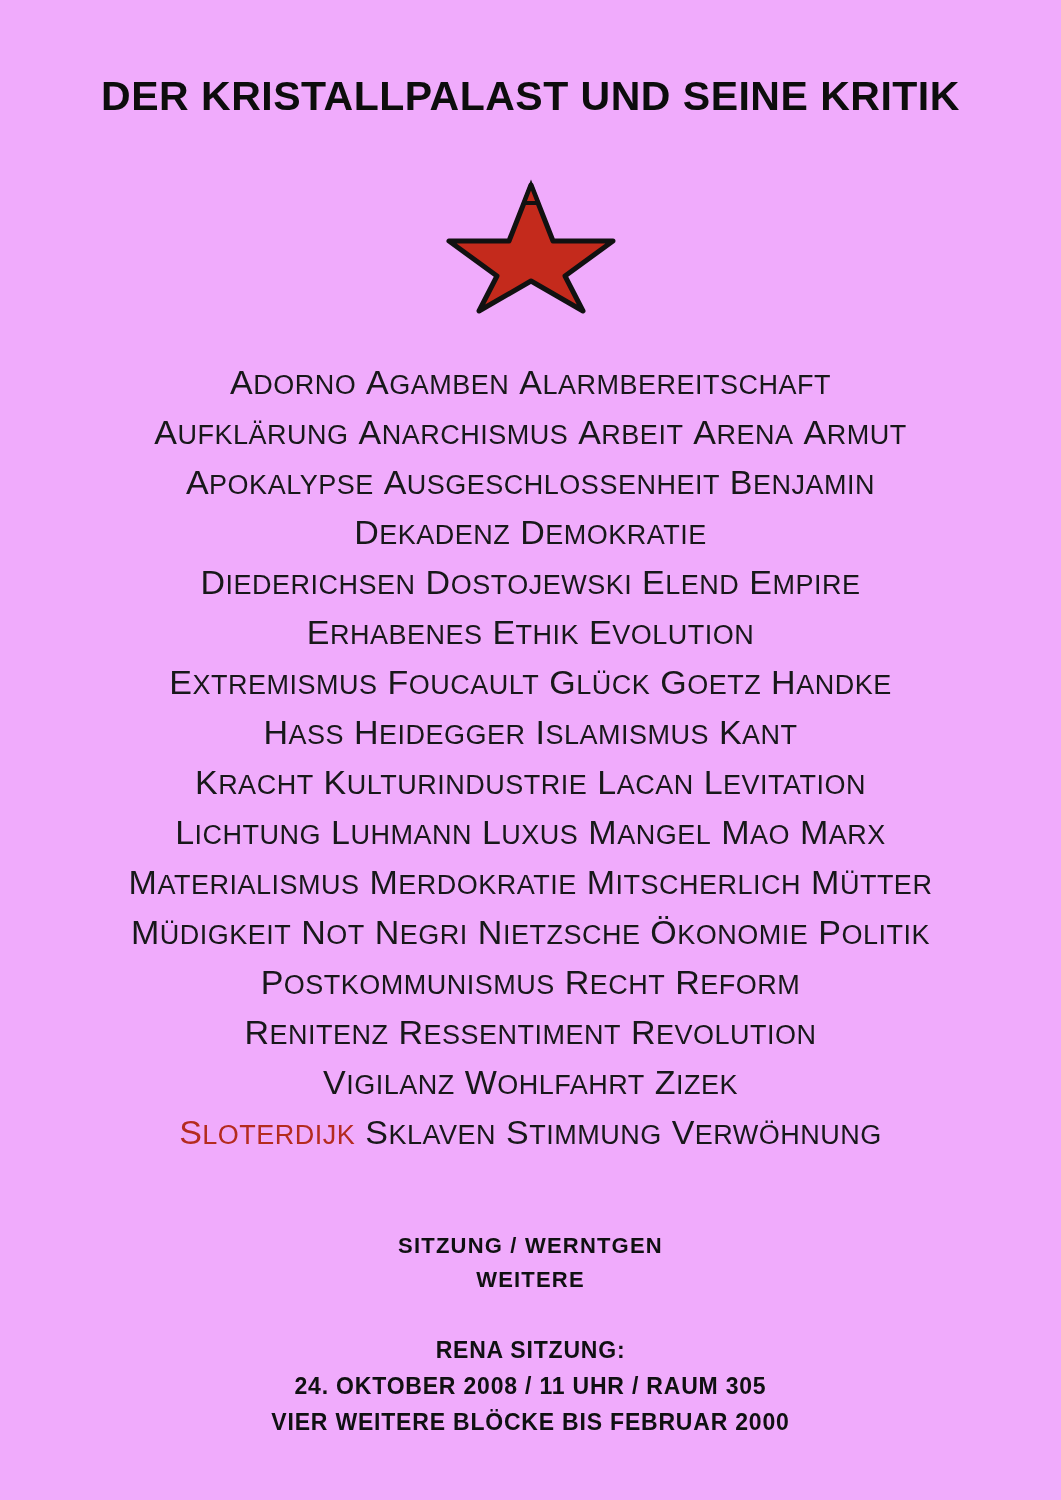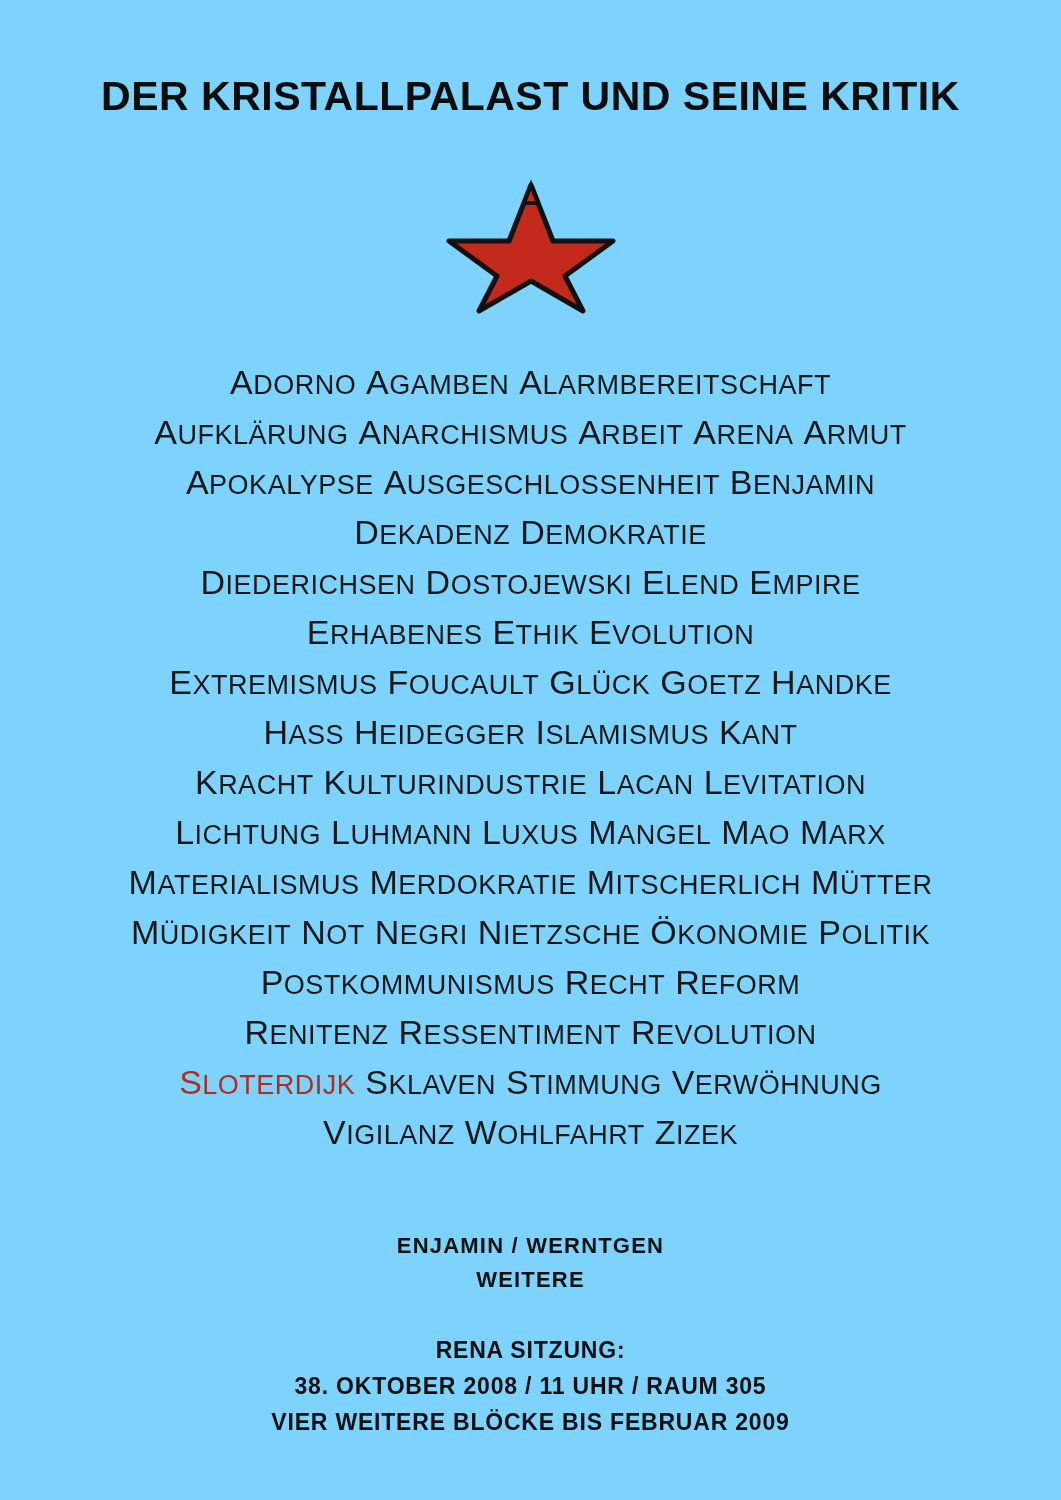--- a/index.html
+++ b/index.html
@@ -10,21 +10,21 @@
     width: 1061px;
     height: 1500px;
     background: #5ba7e8;
     font-family: "Liberation Sans", sans-serif;
     overflow: hidden;
   }
   .poster {
     position: relative;
     width: 1061px;
     height: 1500px;
-    background: #7dd3fc;
+    background: #f0abfc;
     box-sizing: border-box;
     display: flex;
     flex-direction: column;
     align-items: center;
   }
   .title {
     margin-top: 74px;
     font-size: 41px;
     font-weight: bold;
     letter-spacing: 0.5px;
@@ -118,28 +118,28 @@
     <div class="kw-line"><span class="sc"><span class="cap">D</span><span class="rest">IEDERICHSEN</span></span> <span class="sc"><span class="cap">D</span><span class="rest">OSTOJEWSKI</span></span> <span class="sc"><span class="cap">E</span><span class="rest">LEND</span></span> <span class="sc"><span class="cap">E</span><span class="rest">MPIRE</span></span></div>
     <div class="kw-line"><span class="sc"><span class="cap">E</span><span class="rest">RHABENES</span></span> <span class="sc"><span class="cap">E</span><span class="rest">THIK</span></span> <span class="sc"><span class="cap">E</span><span class="rest">VOLUTION</span></span></div>
     <div class="kw-line"><span class="sc"><span class="cap">E</span><span class="rest">XTREMISMUS</span></span> <span class="sc"><span class="cap">F</span><span class="rest">OUCAULT</span></span> <span class="sc"><span class="cap">G</span><span class="rest">LÜCK</span></span> <span class="sc"><span class="cap">G</span><span class="rest">OETZ</span></span> <span class="sc"><span class="cap">H</span><span class="rest">ANDKE</span></span></div>
     <div class="kw-line"><span class="sc"><span class="cap">H</span><span class="rest">ASS</span></span> <span class="sc"><span class="cap">H</span><span class="rest">EIDEGGER</span></span> <span class="sc"><span class="cap">I</span><span class="rest">SLAMISMUS</span></span> <span class="sc"><span class="cap">K</span><span class="rest">ANT</span></span></div>
     <div class="kw-line"><span class="sc"><span class="cap">K</span><span class="rest">RACHT</span></span> <span class="sc"><span class="cap">K</span><span class="rest">ULTURINDUSTRIE</span></span> <span class="sc"><span class="cap">L</span><span class="rest">ACAN</span></span> <span class="sc"><span class="cap">L</span><span class="rest">EVITATION</span></span></div>
     <div class="kw-line"><span class="sc"><span class="cap">L</span><span class="rest">ICHTUNG</span></span> <span class="sc"><span class="cap">L</span><span class="rest">UHMANN</span></span> <span class="sc"><span class="cap">L</span><span class="rest">UXUS</span></span> <span class="sc"><span class="cap">M</span><span class="rest">ANGEL</span></span> <span class="sc"><span class="cap">M</span><span class="rest">AO</span></span> <span class="sc"><span class="cap">M</span><span class="rest">ARX</span></span></div>
     <div class="kw-line"><span class="sc"><span class="cap">M</span><span class="rest">ATERIALISMUS</span></span> <span class="sc"><span class="cap">M</span><span class="rest">ERDOKRATIE</span></span> <span class="sc"><span class="cap">M</span><span class="rest">ITSCHERLICH</span></span> <span class="sc"><span class="cap">M</span><span class="rest">ÜTTER</span></span></div>
     <div class="kw-line"><span class="sc"><span class="cap">M</span><span class="rest">ÜDIGKEIT</span></span> <span class="sc"><span class="cap">N</span><span class="rest">OT</span></span> <span class="sc"><span class="cap">N</span><span class="rest">EGRI</span></span> <span class="sc"><span class="cap">N</span><span class="rest">IETZSCHE</span></span> <span class="sc"><span class="cap">Ö</span><span class="rest">KONOMIE</span></span> <span class="sc"><span class="cap">P</span><span class="rest">OLITIK</span></span></div>
     <div class="kw-line"><span class="sc"><span class="cap">P</span><span class="rest">OSTKOMMUNISMUS</span></span> <span class="sc"><span class="cap">R</span><span class="rest">ECHT</span></span> <span class="sc"><span class="cap">R</span><span class="rest">EFORM</span></span></div>
     <div class="kw-line"><span class="sc"><span class="cap">R</span><span class="rest">ENITENZ</span></span> <span class="sc"><span class="cap">R</span><span class="rest">ESSENTIMENT</span></span> <span class="sc"><span class="cap">R</span><span class="rest">EVOLUTION</span></span></div>
+    <div class="kw-line"><span class="sc"><span class="cap">V</span><span class="rest">IGILANZ</span></span> <span class="sc"><span class="cap">W</span><span class="rest">OHLFAHRT</span></span> <span class="sc"><span class="cap">Z</span><span class="rest">IZEK</span></span></div>
     <div class="kw-line"><span class="sc highlight"><span class="cap">S</span><span class="rest">LOTERDIJK</span></span> <span class="sc"><span class="cap">S</span><span class="rest">KLAVEN</span></span> <span class="sc"><span class="cap">S</span><span class="rest">TIMMUNG</span></span> <span class="sc"><span class="cap">V</span><span class="rest">ERWÖHNUNG</span></span></div>
-    <div class="kw-line"><span class="sc"><span class="cap">V</span><span class="rest">IGILANZ</span></span> <span class="sc"><span class="cap">W</span><span class="rest">OHLFAHRT</span></span> <span class="sc"><span class="cap">Z</span><span class="rest">IZEK</span></span></div>
   </div>
 
   <div class="credits">
-    <div class="credits-line">ENJAMIN / WERNTGEN</div>
+    <div class="credits-line">SITZUNG / WERNTGEN</div>
     <div class="credits-line">WEITERE</div>
   </div>
 
   <div class="footer">
     <div class="footer-line">RENA SITZUNG:</div>
-    <div class="footer-line">38. OKTOBER 2008 / 11 UHR / RAUM 305</div>
-    <div class="footer-line">VIER WEITERE BLÖCKE BIS FEBRUAR 2009</div>
+    <div class="footer-line">24. OKTOBER 2008 / 11 UHR / RAUM 305</div>
+    <div class="footer-line">VIER WEITERE BLÖCKE BIS FEBRUAR 2000</div>
   </div>
 
 </div>
 
 </body></html>

